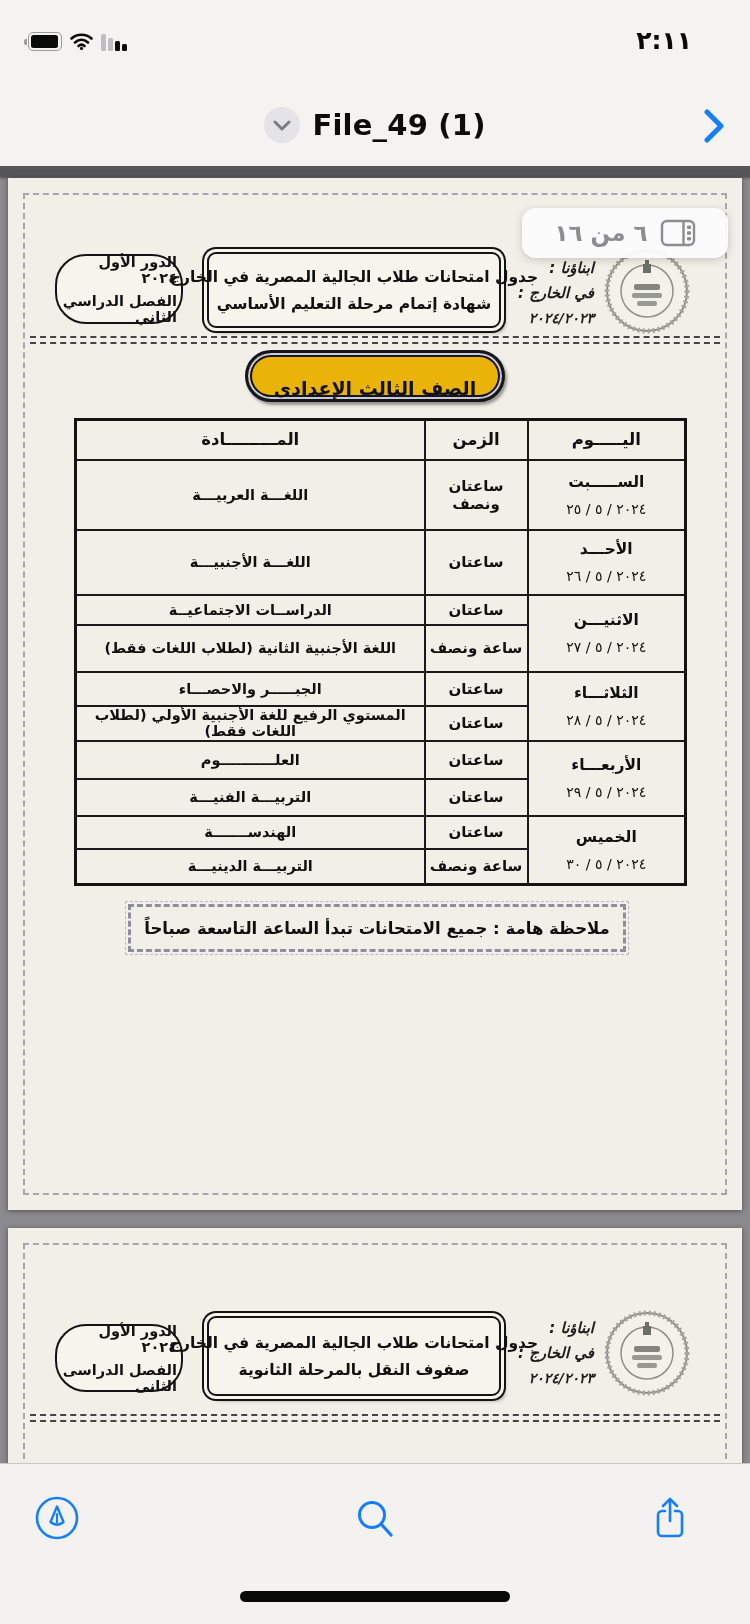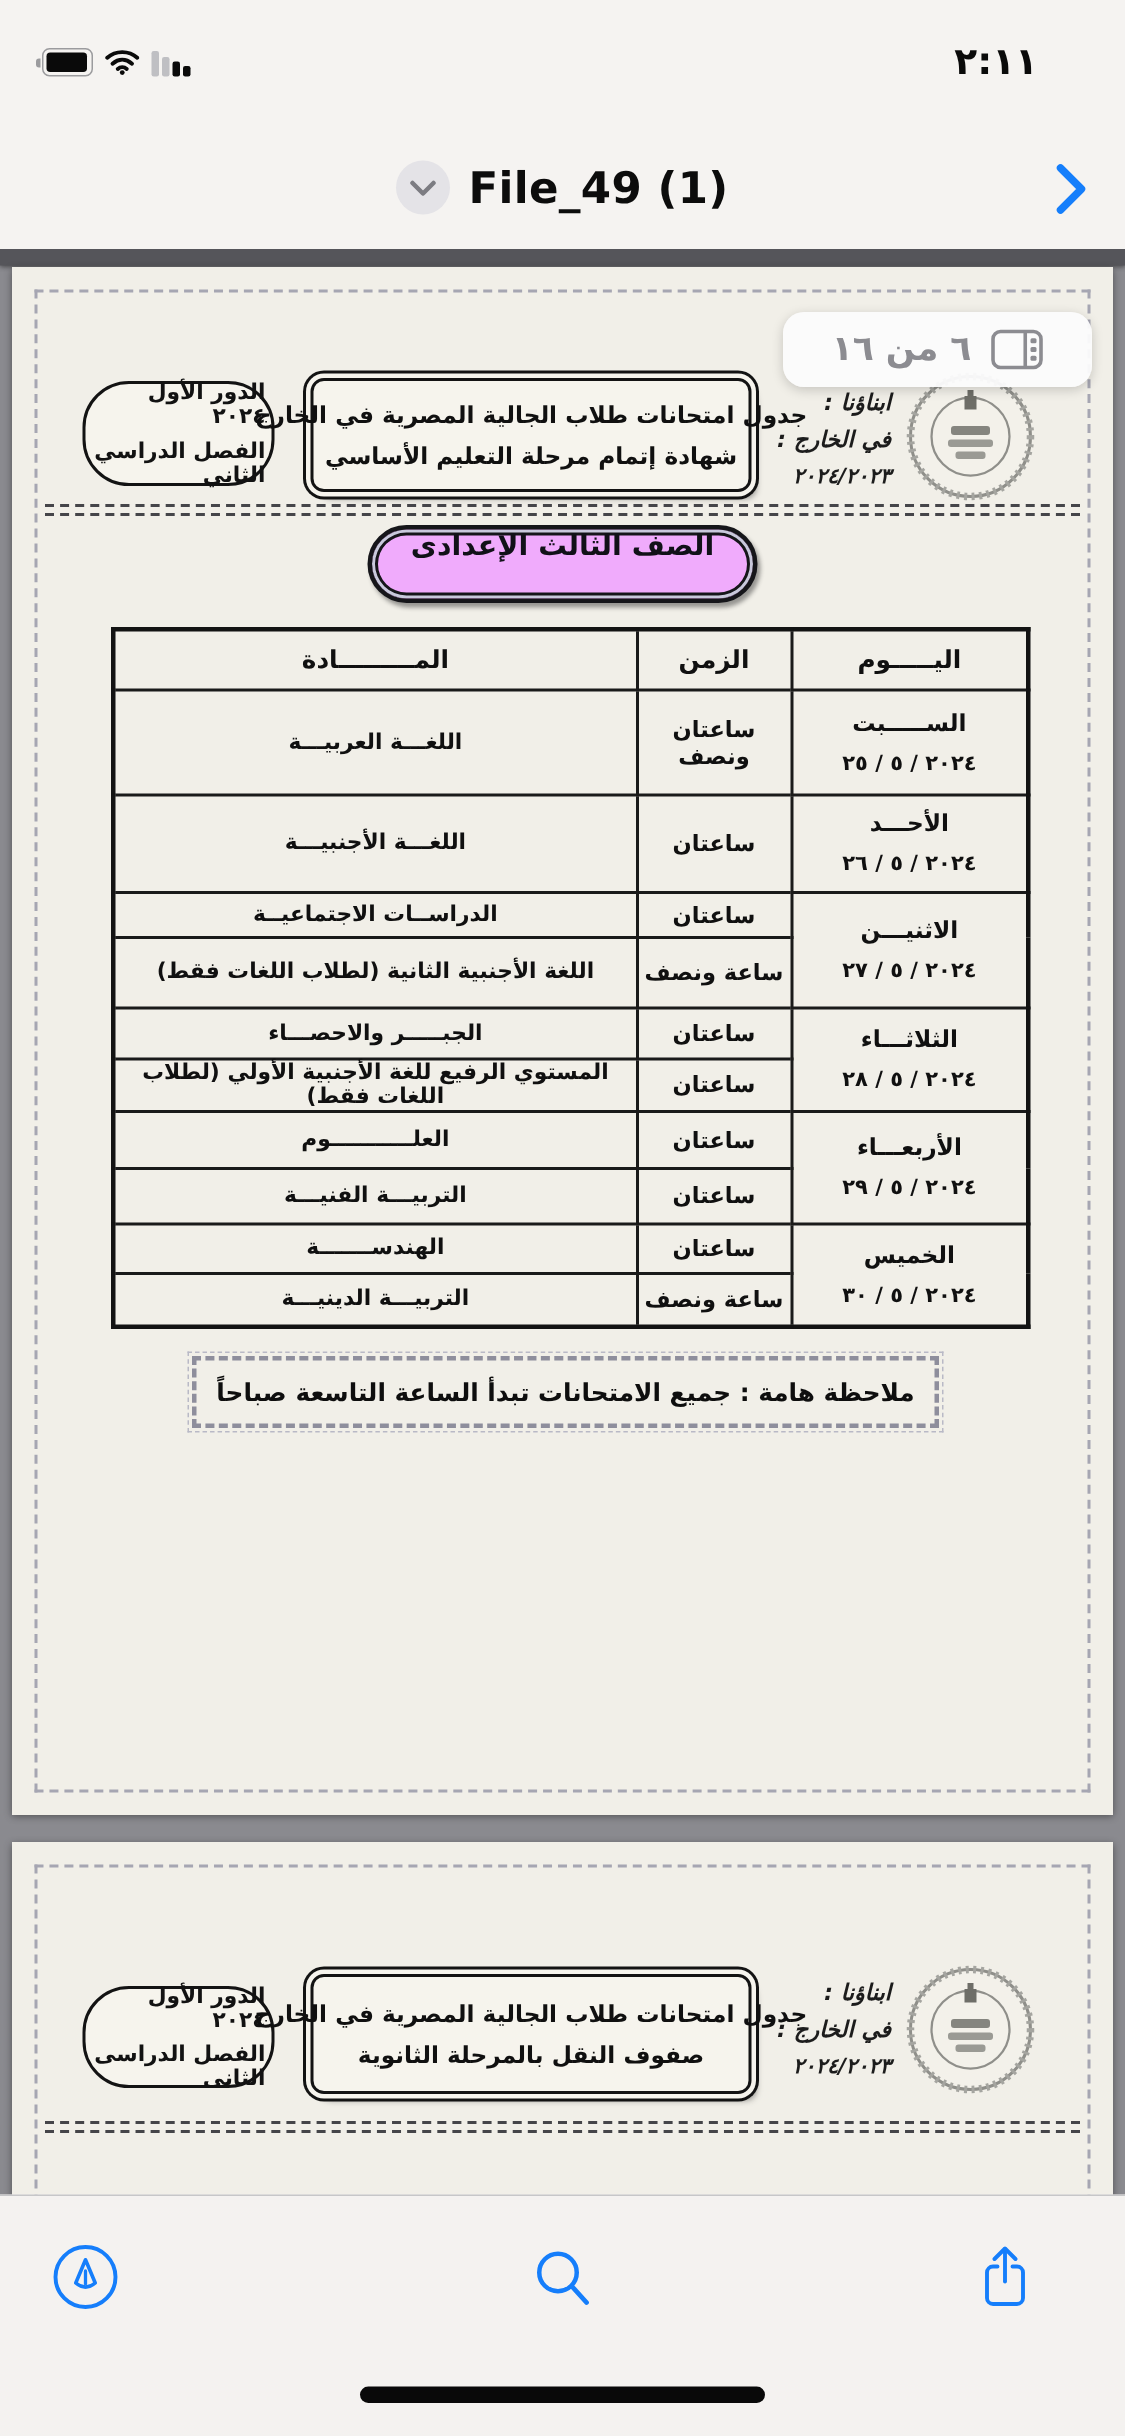--- a/index.html
+++ b/index.html
@@ -45,37 +45,37 @@
   .hdr-titlebox .l1, .hdr-titlebox .l2 { font-size:15.5px; font-weight:800; color:#101010; direction:rtl; white-space:nowrap; }
   .hdr-script { position:absolute; right:148px; width:96px; direction:rtl; text-align:right; }
   .hdr-script .s1,.hdr-script .s2 { font-size:15px; font-weight:800; font-style:italic; color:#1c1c1c; line-height:25px; white-space:nowrap; }
   .hdr-script .s3 { font-size:14px; font-weight:800; font-style:italic; color:#1c1c1c; line-height:24px; direction:ltr; text-align:right; }
   .logo { position:absolute; right:52px; width:86px; height:86px; }
 
   .sep { position:absolute; left:22px; right:22px; height:8px;
     border-top:2.5px dashed #454549; border-bottom:2.5px dashed #454549; }
 
   .grade-oval { position:absolute; left:50%; transform:translateX(-50%); width:260px; height:52px;
-    background:#f0abfc; border:3px solid #16161a; border-radius:26px;
+    background:#eab308; border:3px solid #16161a; border-radius:26px;
     box-shadow:inset 0 0 0 2px #c9c9dc, inset 0 0 0 4px #16161a, 2px 3px 3px rgba(40,40,40,.45);
-    display:flex; align-items:flex-start; justify-content:center; }
+    display:flex; align-items:flex-end; justify-content:center; }
   .grade-oval span { font-size:19px; font-weight:800; color:#111118; direction:rtl; }
 
   
   .exam-table { position:absolute; left:66px; top:240px; border-collapse:collapse; table-layout:fixed; width:610px;
     border:3px solid #131313; background:#f1efe8; }
   .exam-table th, .exam-table td { border:2.5px solid #1a1a1a; padding:0 4px; text-align:center; vertical-align:middle;
     color:#101010; font-weight:800; direction:rtl; }
   .exam-table tr.sub td { border-top-width:1px; }
   .exam-table th { font-size:16.5px; }
   td.c-subject { font-size:14.5px; }
   td.c-time { font-size:15px; }
   td.c-day { padding:6px 2px; }
   .dayname { font-size:15.5px; font-weight:800; }
-  .daydate { font-size:14px; font-weight:700; direction:ltr; margin-top:10px; white-space:nowrap; }
+  .daydate { font-size:14px; font-weight:400; direction:ltr; margin-top:10px; white-space:nowrap; }
   td.c-day .cellwrap { display:flex; flex-direction:column; justify-content:space-evenly; height:100%; }
 
   .note-box { position:absolute; left:120px; top:726px; width:498px; height:48px;
     border:3px dashed #8e8e9c; outline:1px dashed #b9b9c6; outline-offset:2px;
     display:flex; align-items:center; justify-content:center; background:#f1efe8; }
   .note-box span { font-size:16.5px; font-weight:800; color:#0e0e0e; direction:rtl; white-space:nowrap; }
 
   
   .page-badge { position:absolute; left:522px; top:208px; width:206px; height:50px; border-radius:14px;
     background:rgba(251,251,252,.95); box-shadow:0 2px 8px rgba(0,0,0,.18);

